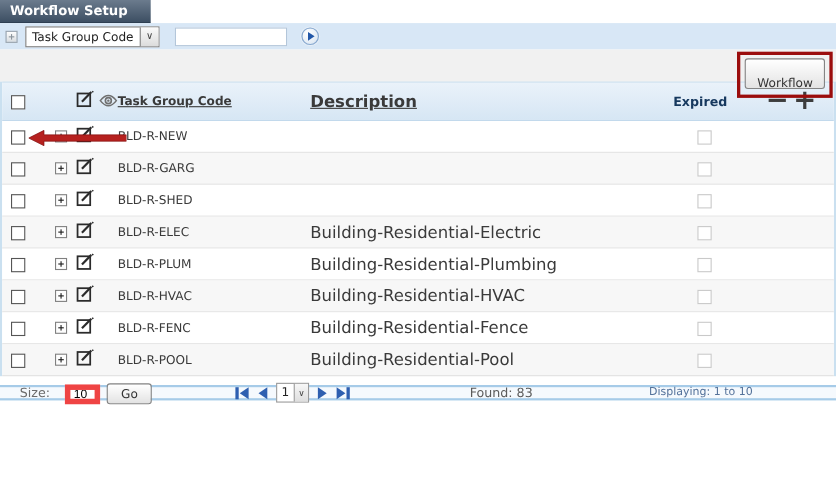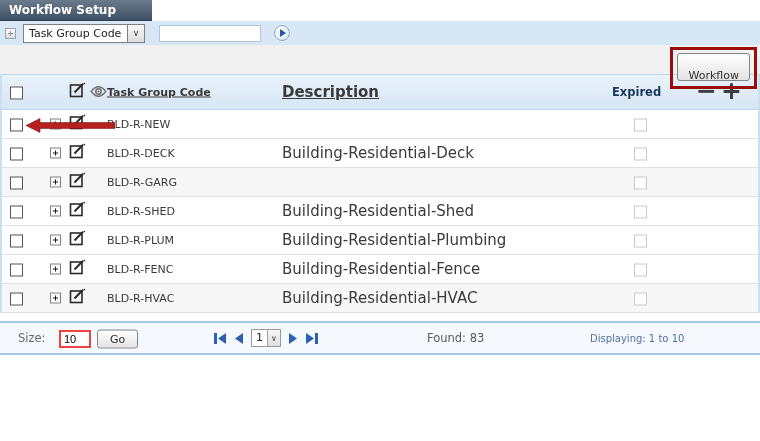--- a/index.html
+++ b/index.html
@@ -1,21 +1,21 @@
 <!DOCTYPE html>
 <html><head>
 <meta charset="utf-8">
 <style>
   * { margin:0; padding:0; box-sizing:border-box; }
   html,body { width:760px; height:441px; background:#fff; overflow:hidden;
     font-family:"DejaVu Sans","Liberation Sans",sans-serif; }
   .page { position:relative; width:760px; height:441px; }
 
   
-  .title-bar { width:152px; height:21px; padding-left:9px;
+  .title-bar { width:137px; height:21px; padding-left:9px;
     background:linear-gradient(#6b7b8d,#3d4f63); border-bottom:1px solid #2e3f52;
     color:#fff; font-size:12px; font-weight:bold; line-height:21px; }
 
   
   .search-bar { height:24px; background:#d8e7f6; display:flex; align-items:center; }
   .plus-box { width:11px; height:11px; margin-left:5px; border:1px solid #9aa4ad;
     background:linear-gradient(#fdfdfd,#d9dde1); position:relative; }
   .plus-box::before, .plus-box::after { content:""; position:absolute; background:#8b949c; }
   .plus-box::before { left:2px; right:2px; top:4px; height:1px; }
   .plus-box::after  { top:2px; bottom:2px; left:4px; width:1px; }
@@ -74,26 +74,26 @@
   .expand-box::before { left:2px; right:2px; top:4px; height:1px; }
   .expand-box::after  { top:2px; bottom:2px; left:4px; width:1px; }
 
   .icon-svg { display:inline-block; cursor:pointer; }
 
   
   .annot-arrow { position:absolute; left:24px; top:44px; z-index:6; pointer-events:none; }
 
   
   .gap { height:8px; background:#fff; }
-  .footer { position:relative; height:34px; background:#f5f9fd;
+  .footer { position:relative; height:14px; background:#f5f9fd;
     border-top:2px solid #a6cbe8; border-bottom:2px solid #a6cbe8; }
   .footer .fitem { position:absolute; top:50%; transform:translateY(-50%); white-space:nowrap; }
   .f-size-label { left:18px; font-size:11.5px; color:#6b6b6b; }
   .f-size-input { left:59px; } 
-  .size-input { width:32px; height:18px; border:2px solid #ef4444; font-size:11px; padding:0 3px; }
+  .size-input { width:32px; height:18px; border:5px solid #ef4444; font-size:11px; padding:0 3px; }
   .f-go { left:97px; }
   .f-pager { left:213px; display:flex; align-items:center; gap:7px; }
   .page-select { display:flex; align-items:stretch; height:18px; border:1px solid #9a9a9a;
     background:#fff; cursor:default; }
   .page-select .val { width:15px; font-size:11px; color:#222; text-align:center; line-height:16px; }
   .page-select .arrow { width:13px; border-left:1px solid #9a9a9a;
     background:linear-gradient(#f7f7f7,#dedede); font-size:8px; color:#444;
     display:flex; align-items:center; justify-content:center; }
   .f-found { left:427px; font-size:11.5px; color:#5a5a5a; }
   .f-displaying { left:590px; font-size:10px; color:#53719a; }
@@ -156,75 +156,88 @@
     <span class="citem c-edit icon-svg">
       <svg width="17" height="17" viewBox="0 0 17 17">
         <rect x="1.5" y="3.5" width="11.5" height="11.5" fill="none" stroke="#2b2b2b" stroke-width="1.6"></rect>
         <path d="M5.5 11 L14 2.2" stroke="#2b2b2b" stroke-width="2" fill="none"></path>
         <path d="M14.8 1.4 l1 1" stroke="#2b2b2b" stroke-width="1.4" fill="none"></path>
       </svg>
     </span>
     <span class="citem c-code">BLD-R-NEW</span>
     <span class="citem c-expired"><span class="cb dis"></span></span>
   </div>
+        <div class="row alt">
+    <span class="citem c-check"><span class="cb"></span></span>
+    <span class="citem c-expand"><span class="expand-box"></span></span>
+    <span class="citem c-edit icon-svg">
+      <svg width="17" height="17" viewBox="0 0 17 17">
+        <rect x="1.5" y="3.5" width="11.5" height="11.5" fill="none" stroke="#2b2b2b" stroke-width="1.6"></rect>
+        <path d="M5.5 11 L14 2.2" stroke="#2b2b2b" stroke-width="2" fill="none"></path>
+        <path d="M14.8 1.4 l1 1" stroke="#2b2b2b" stroke-width="1.4" fill="none"></path>
+      </svg>
+    </span>
+    <span class="citem c-code">BLD-R-GARG</span>
+    <span class="citem c-expired"><span class="cb dis"></span></span>
+  </div>
         <div class="row">
     <span class="citem c-check"><span class="cb"></span></span>
     <span class="citem c-expand"><span class="expand-box"></span></span>
     <span class="citem c-edit icon-svg">
       <svg width="17" height="17" viewBox="0 0 17 17">
         <rect x="1.5" y="3.5" width="11.5" height="11.5" fill="none" stroke="#2b2b2b" stroke-width="1.6"></rect>
         <path d="M5.5 11 L14 2.2" stroke="#2b2b2b" stroke-width="2" fill="none"></path>
         <path d="M14.8 1.4 l1 1" stroke="#2b2b2b" stroke-width="1.4" fill="none"></path>
       </svg>
     </span>
-    <span class="citem c-code">BLD-R-DECK</span>
-    <span class="citem c-desc">Building-Residential-Deck</span>
+    <span class="citem c-code">BLD-R-SHED</span>
     <span class="citem c-expired"><span class="cb dis"></span></span>
   </div>
         <div class="row alt">
     <span class="citem c-check"><span class="cb"></span></span>
     <span class="citem c-expand"><span class="expand-box"></span></span>
     <span class="citem c-edit icon-svg">
       <svg width="17" height="17" viewBox="0 0 17 17">
         <rect x="1.5" y="3.5" width="11.5" height="11.5" fill="none" stroke="#2b2b2b" stroke-width="1.6"></rect>
         <path d="M5.5 11 L14 2.2" stroke="#2b2b2b" stroke-width="2" fill="none"></path>
         <path d="M14.8 1.4 l1 1" stroke="#2b2b2b" stroke-width="1.4" fill="none"></path>
       </svg>
     </span>
-    <span class="citem c-code">BLD-R-GARG</span>
-    <span class="citem c-expired"><span class="cb dis"></span></span>
-  </div>
-        <div class="row">
-    <span class="citem c-check"><span class="cb"></span></span>
-    <span class="citem c-expand"><span class="expand-box"></span></span>
-    <span class="citem c-edit icon-svg">
-      <svg width="17" height="17" viewBox="0 0 17 17">
-        <rect x="1.5" y="3.5" width="11.5" height="11.5" fill="none" stroke="#2b2b2b" stroke-width="1.6"></rect>
-        <path d="M5.5 11 L14 2.2" stroke="#2b2b2b" stroke-width="2" fill="none"></path>
-        <path d="M14.8 1.4 l1 1" stroke="#2b2b2b" stroke-width="1.4" fill="none"></path>
-      </svg>
-    </span>
-    <span class="citem c-code">BLD-R-SHED</span>
-    <span class="citem c-desc">Building-Residential-Shed</span>
+    <span class="citem c-code">BLD-R-ELEC</span>
+    <span class="citem c-desc">Building-Residential-Electric</span>
     <span class="citem c-expired"><span class="cb dis"></span></span>
   </div>
         <div class="row">
     <span class="citem c-check"><span class="cb"></span></span>
     <span class="citem c-expand"><span class="expand-box"></span></span>
     <span class="citem c-edit icon-svg">
       <svg width="17" height="17" viewBox="0 0 17 17">
         <rect x="1.5" y="3.5" width="11.5" height="11.5" fill="none" stroke="#2b2b2b" stroke-width="1.6"></rect>
         <path d="M5.5 11 L14 2.2" stroke="#2b2b2b" stroke-width="2" fill="none"></path>
         <path d="M14.8 1.4 l1 1" stroke="#2b2b2b" stroke-width="1.4" fill="none"></path>
       </svg>
     </span>
     <span class="citem c-code">BLD-R-PLUM</span>
     <span class="citem c-desc">Building-Residential-Plumbing</span>
     <span class="citem c-expired"><span class="cb dis"></span></span>
   </div>
+        <div class="row alt">
+    <span class="citem c-check"><span class="cb"></span></span>
+    <span class="citem c-expand"><span class="expand-box"></span></span>
+    <span class="citem c-edit icon-svg">
+      <svg width="17" height="17" viewBox="0 0 17 17">
+        <rect x="1.5" y="3.5" width="11.5" height="11.5" fill="none" stroke="#2b2b2b" stroke-width="1.6"></rect>
+        <path d="M5.5 11 L14 2.2" stroke="#2b2b2b" stroke-width="2" fill="none"></path>
+        <path d="M14.8 1.4 l1 1" stroke="#2b2b2b" stroke-width="1.4" fill="none"></path>
+      </svg>
+    </span>
+    <span class="citem c-code">BLD-R-HVAC</span>
+    <span class="citem c-desc">Building-Residential-HVAC</span>
+    <span class="citem c-expired"><span class="cb dis"></span></span>
+  </div>
         <div class="row">
     <span class="citem c-check"><span class="cb"></span></span>
     <span class="citem c-expand"><span class="expand-box"></span></span>
     <span class="citem c-edit icon-svg">
       <svg width="17" height="17" viewBox="0 0 17 17">
         <rect x="1.5" y="3.5" width="11.5" height="11.5" fill="none" stroke="#2b2b2b" stroke-width="1.6"></rect>
         <path d="M5.5 11 L14 2.2" stroke="#2b2b2b" stroke-width="2" fill="none"></path>
         <path d="M14.8 1.4 l1 1" stroke="#2b2b2b" stroke-width="1.4" fill="none"></path>
       </svg>
     </span>
@@ -235,22 +248,22 @@
         <div class="row alt">
     <span class="citem c-check"><span class="cb"></span></span>
     <span class="citem c-expand"><span class="expand-box"></span></span>
     <span class="citem c-edit icon-svg">
       <svg width="17" height="17" viewBox="0 0 17 17">
         <rect x="1.5" y="3.5" width="11.5" height="11.5" fill="none" stroke="#2b2b2b" stroke-width="1.6"></rect>
         <path d="M5.5 11 L14 2.2" stroke="#2b2b2b" stroke-width="2" fill="none"></path>
         <path d="M14.8 1.4 l1 1" stroke="#2b2b2b" stroke-width="1.4" fill="none"></path>
       </svg>
     </span>
-    <span class="citem c-code">BLD-R-HVAC</span>
-    <span class="citem c-desc">Building-Residential-HVAC</span>
+    <span class="citem c-code">BLD-R-POOL</span>
+    <span class="citem c-desc">Building-Residential-Pool</span>
     <span class="citem c-expired"><span class="cb dis"></span></span>
   </div>
       </div>
 
     <svg class="annot-arrow" width="89" height="15" viewBox="0 0 89 15">
       <polygon points="0,7.5 14,0.5 14,4.6 89,4.6 89,10.4 14,10.4 14,14.5" fill="#b6211f" stroke="#7e1010" stroke-width="0.6"></polygon>
     </svg>
   </div>
 
   <div class="gap"></div>

